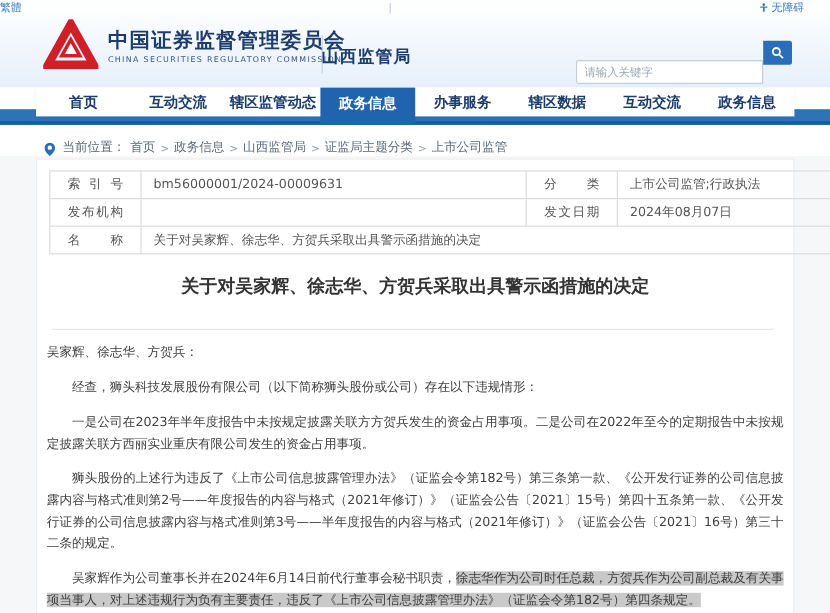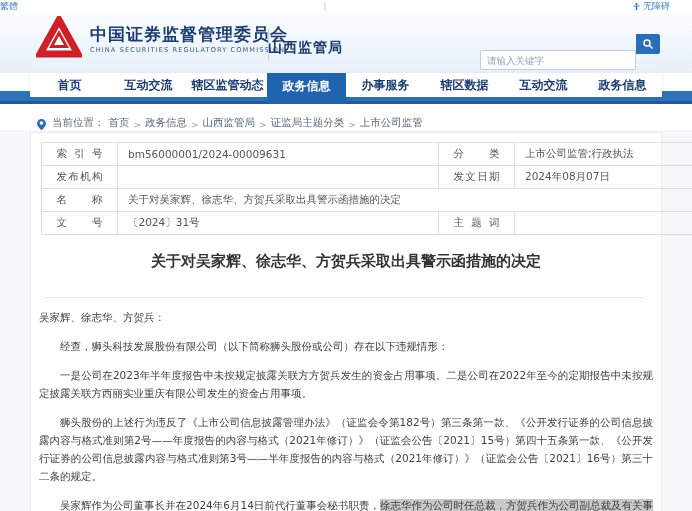--- a/index.html
+++ b/index.html
@@ -180,26 +180,20 @@
     <tr>
       <td class="lbl"><span>发布机构</span></td>
       <td class="v1"></td>
       <td class="lbl lbl2"><span>发文日期</span></td>
       <td class="v2">2024年08月07日</td>
     </tr>
     <tr>
       <td class="lbl"><span>名称</span></td>
       <td colspan="3">关于对吴家辉、徐志华、方贺兵采取出具警示函措施的决定</td>
     </tr>
-    <tr>
-      <td class="lbl"><span>文号</span></td>
-      <td class="v1">〔2024〕31号</td>
-      <td class="lbl lbl2"><span>主题词</span></td>
-      <td class="v2"></td>
-    </tr>
   </tbody>
     </table>
 
   <div class="doc-title">关于对吴家辉、徐志华、方贺兵采取出具警示函措施的决定</div>
   <hr class="title-rule">
 
   <div class="article">
     <p>吴家辉、徐志华、方贺兵：</p>
     <p class="indent">经查，狮头科技发展股份有限公司（以下简称狮头股份或公司）存在以下违规情形：</p>
     <p class="indent">一是公司在2023年半年度报告中未按规定披露关联方方贺兵发生的资金占用事项。二是公司在2022年至今的定期报告中未按规定披露关联方西丽实业重庆有限公司发生的资金占用事项。</p>

